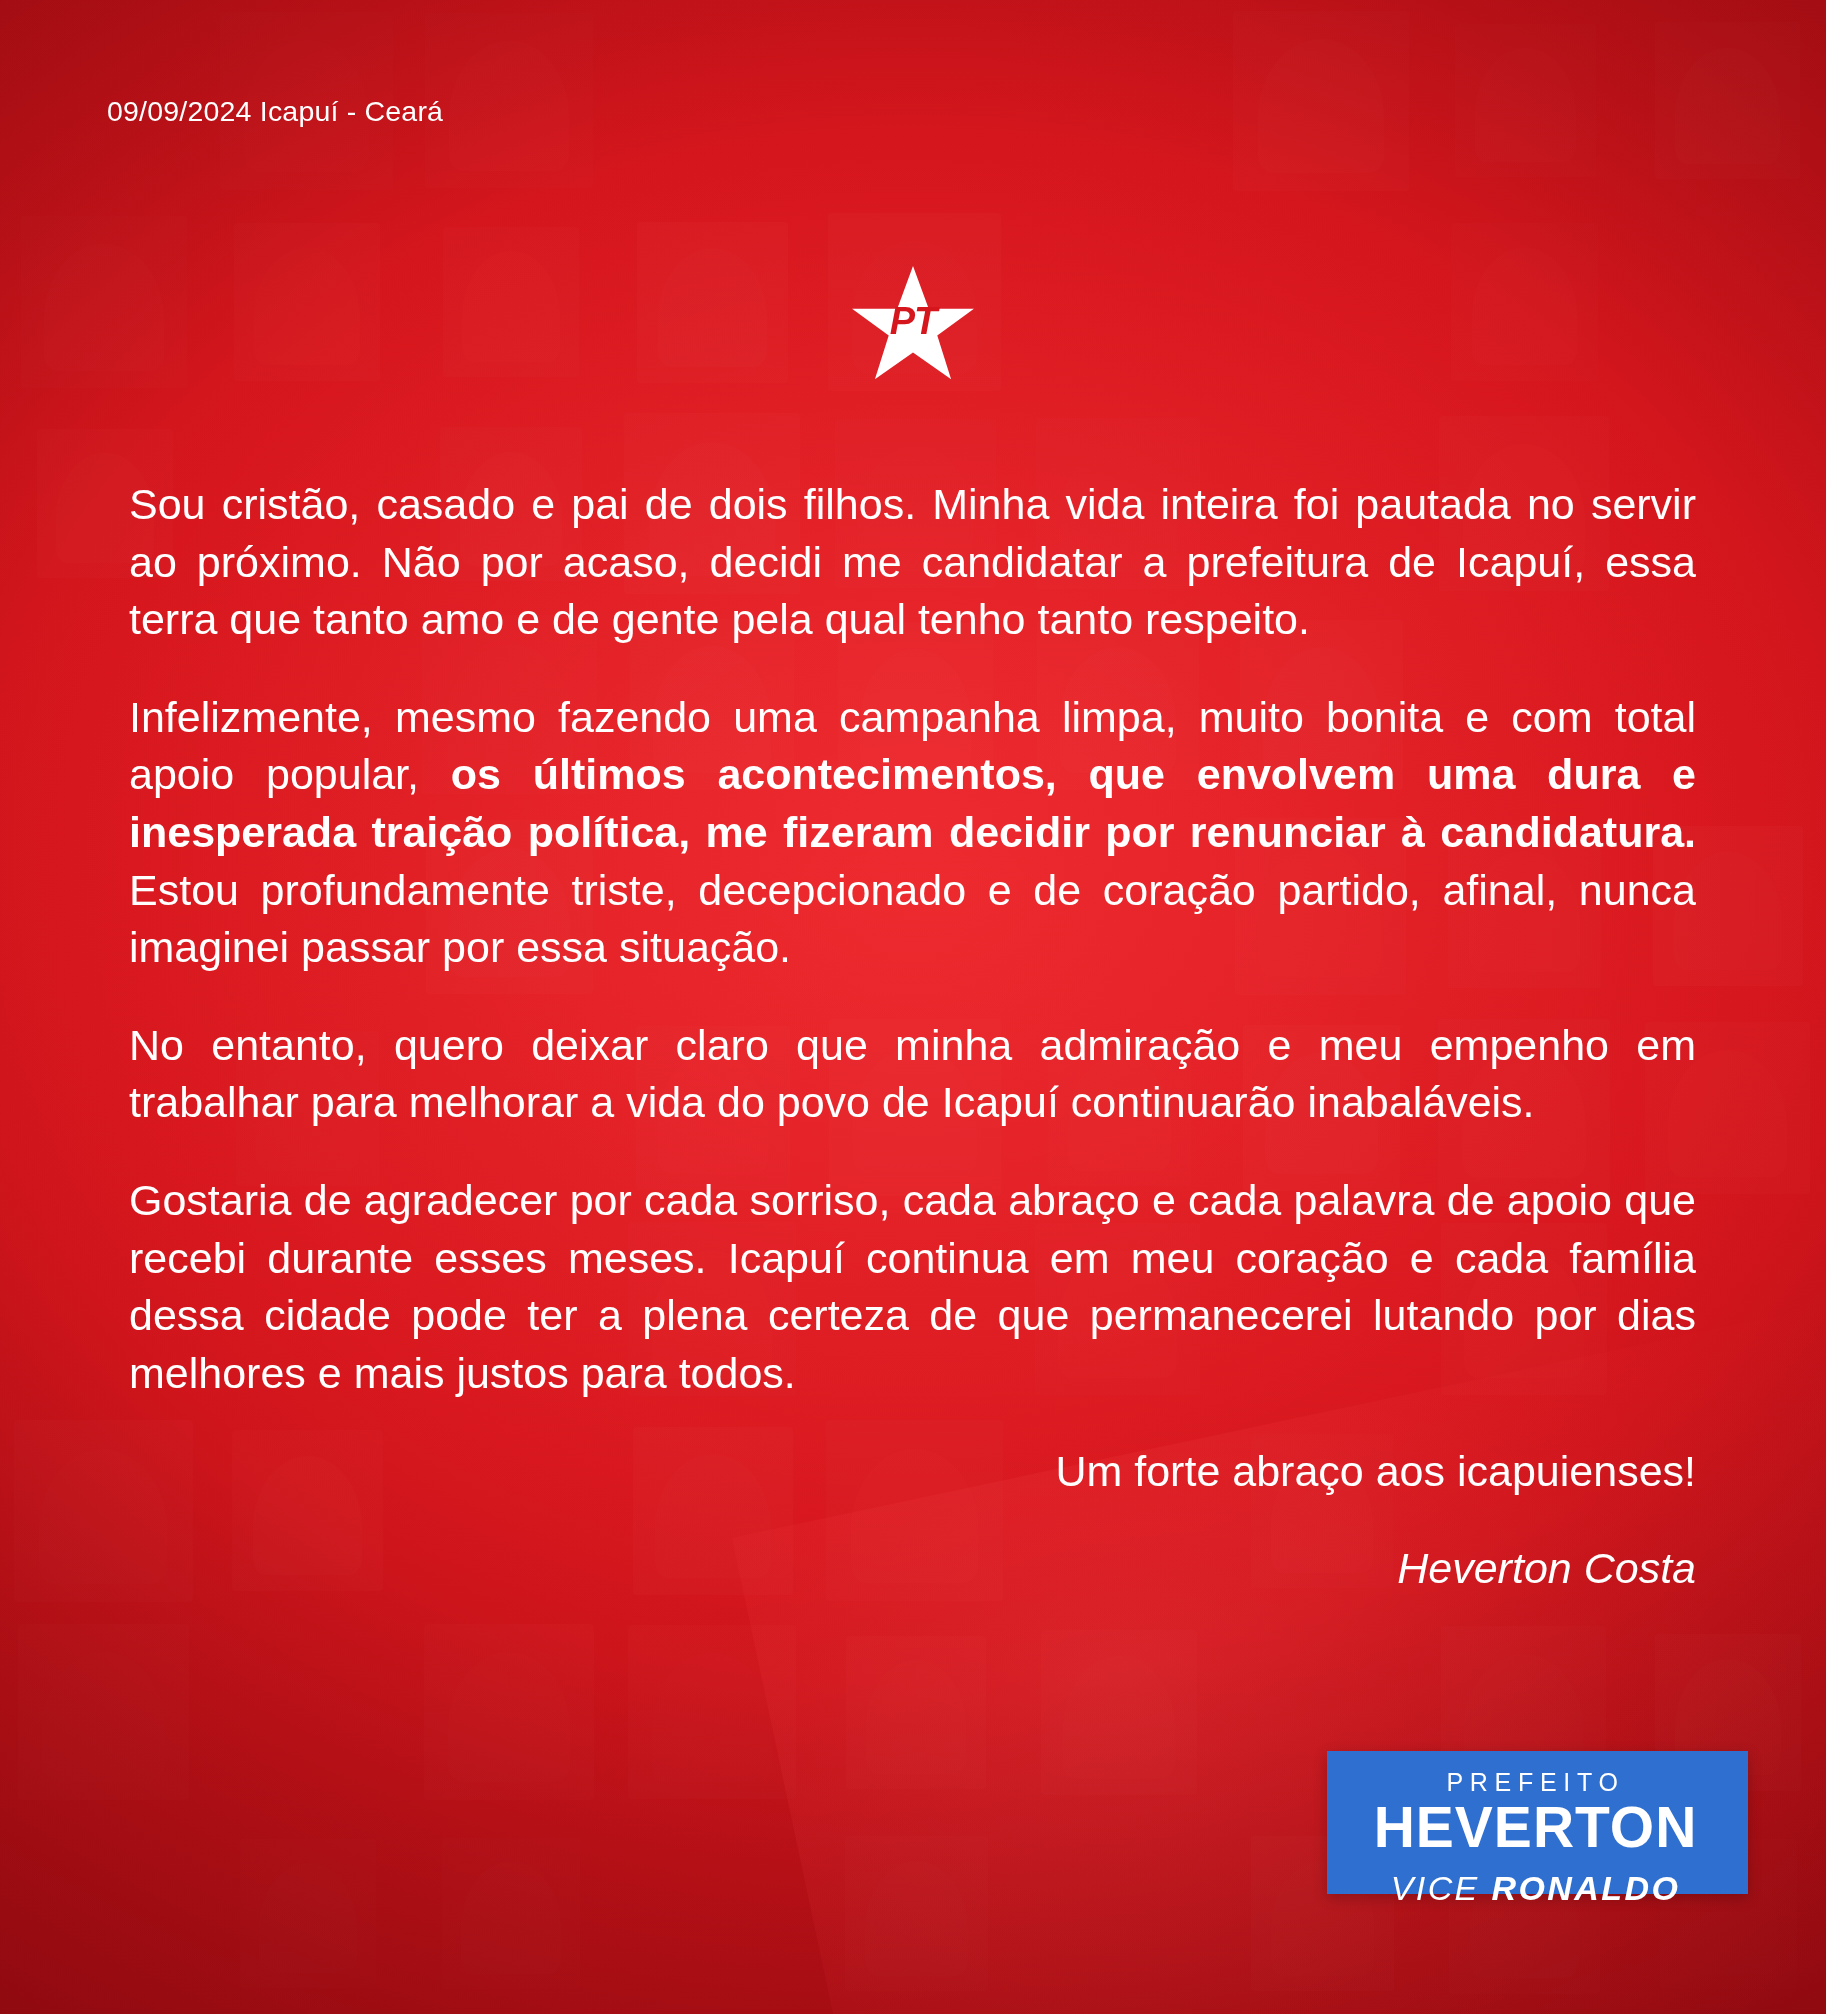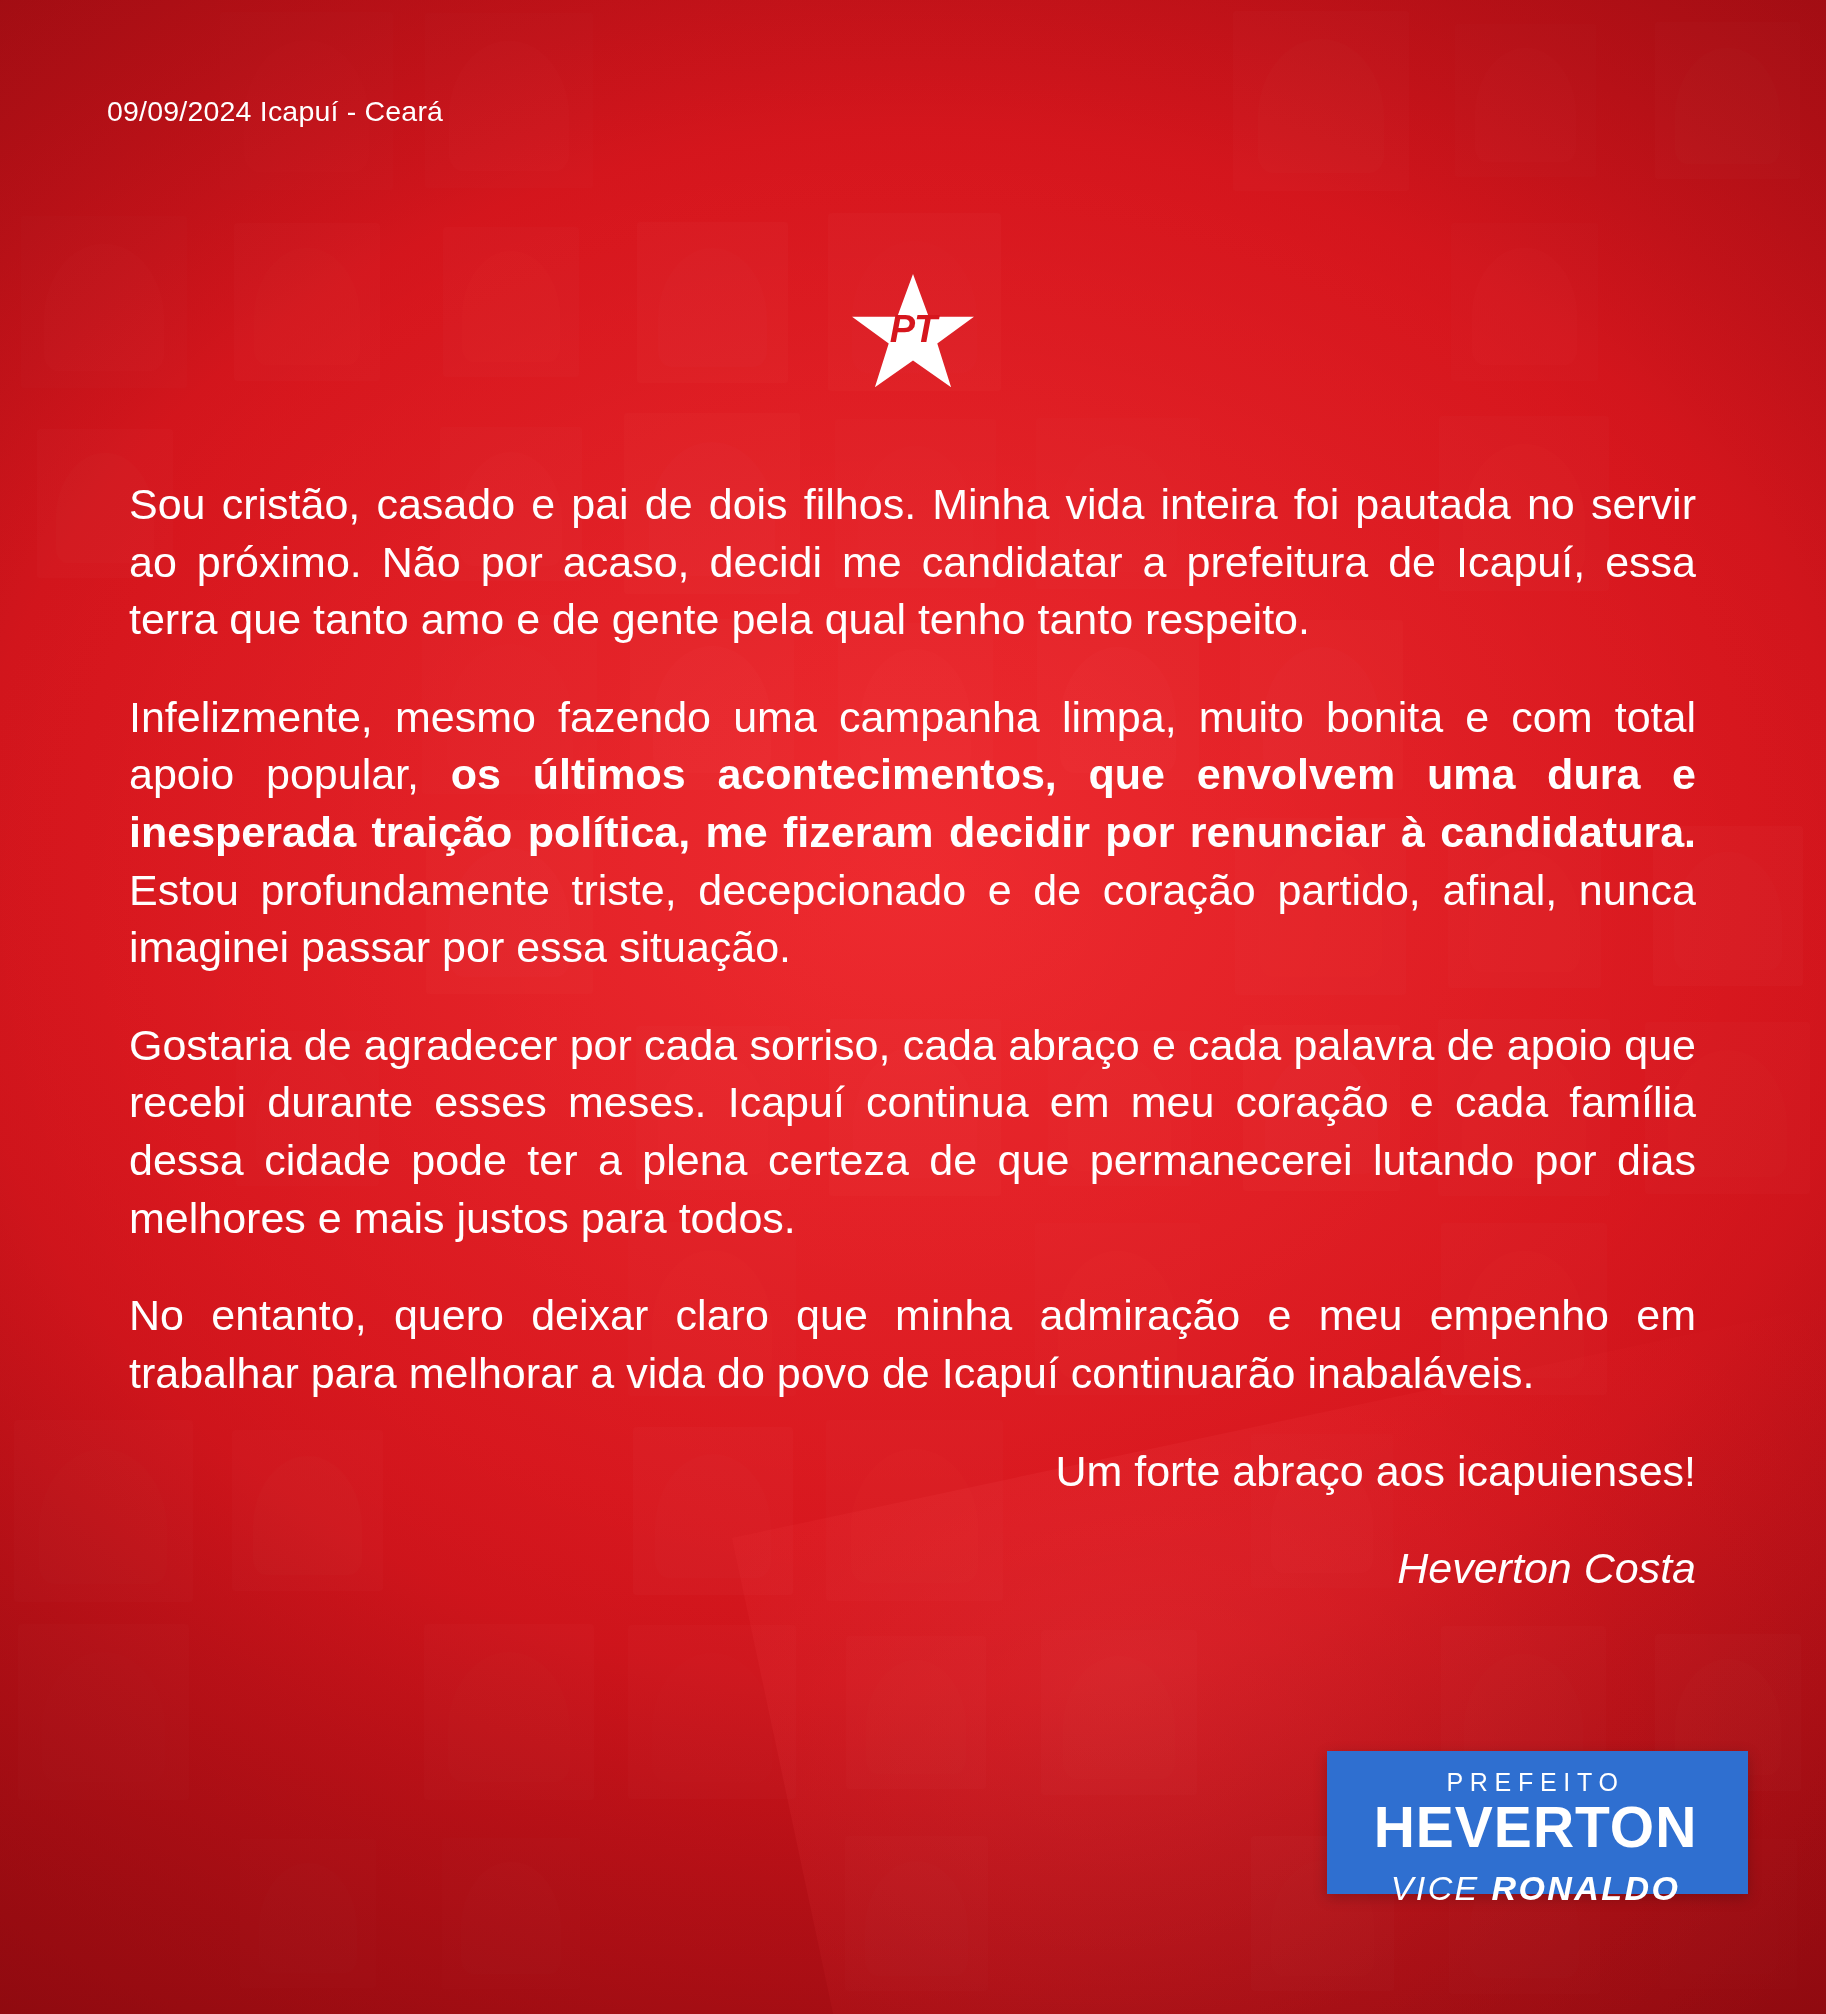--- a/index.html
+++ b/index.html
@@ -71,21 +71,21 @@
     font-size: 28.5px;
     letter-spacing: 0.2px;
     color: #ffffff;
     white-space: nowrap;
     text-align: center;
   }
 
   
   .logo-wrap {
     position: absolute;
-    top: 272px;
+    top: 264px;
     left: 0;
     width: 100%;
     display: flex;
     justify-content: center;
   }
   .pt-star {
     position: relative;
     width: 126px;
     height: 120px;
   }
@@ -258,22 +258,22 @@
       <svg viewBox="0 0 132 126" aria-hidden="true">
         <polygon points="66,2 82.5,47 130,47 91.5,75 106,121 66,93 26,121 40.5,75 2,47 49.5,47" fill="#ffffff"></polygon>
       </svg>
       <div class="pt-text">PT</div>
     </div>
   </div>
 
   <div class="letter" id="letter">
       <p><span>Sou cristão, casado e pai de dois filhos. Minha vida inteira foi pautada no servir ao próximo. Não por acaso, decidi me candidatar a prefeitura de Icapuí, essa terra que tanto amo e de gente pela qual tenho tanto respeito.</span></p>
       <p><span>Infelizmente, mesmo fazendo uma campanha limpa, muito bonita e com total apoio popular, </span><b>os últimos acontecimentos, que envolvem uma dura e inesperada traição política, me fizeram decidir por renunciar à candidatura.</b><span> Estou profundamente triste, decepcionado e de coração partido, afinal, nunca imaginei passar por essa situação.</span></p>
+      <p><span>No entanto, quero deixar claro que minha admiração e meu empenho em trabalhar para melhorar a vida do povo de Icapuí continuarão inabaláveis.</span></p>
       <p><span>Gostaria de agradecer por cada sorriso, cada abraço e cada palavra de apoio que recebi durante esses meses. Icapuí continua em meu coração e cada família dessa cidade pode ter a plena certeza de que permanecerei lutando por dias melhores e mais justos para todos.</span></p>
-      <p><span>No entanto, quero deixar claro que minha admiração e meu empenho em trabalhar para melhorar a vida do povo de Icapuí continuarão inabaláveis.</span></p>
       <p class="nojust"><span>Um forte abraço aos icapuienses!</span></p>
       <p class="nojust"><span>Heverton Costa</span></p>
     </div>
 
   <div class="badge">
     <div class="badge-name">
       <span class="role">PREFEITO</span>
       <span class="cand">HEVERTON</span>
       <span class="vice">
         <span class="vice-label">VICE</span>

